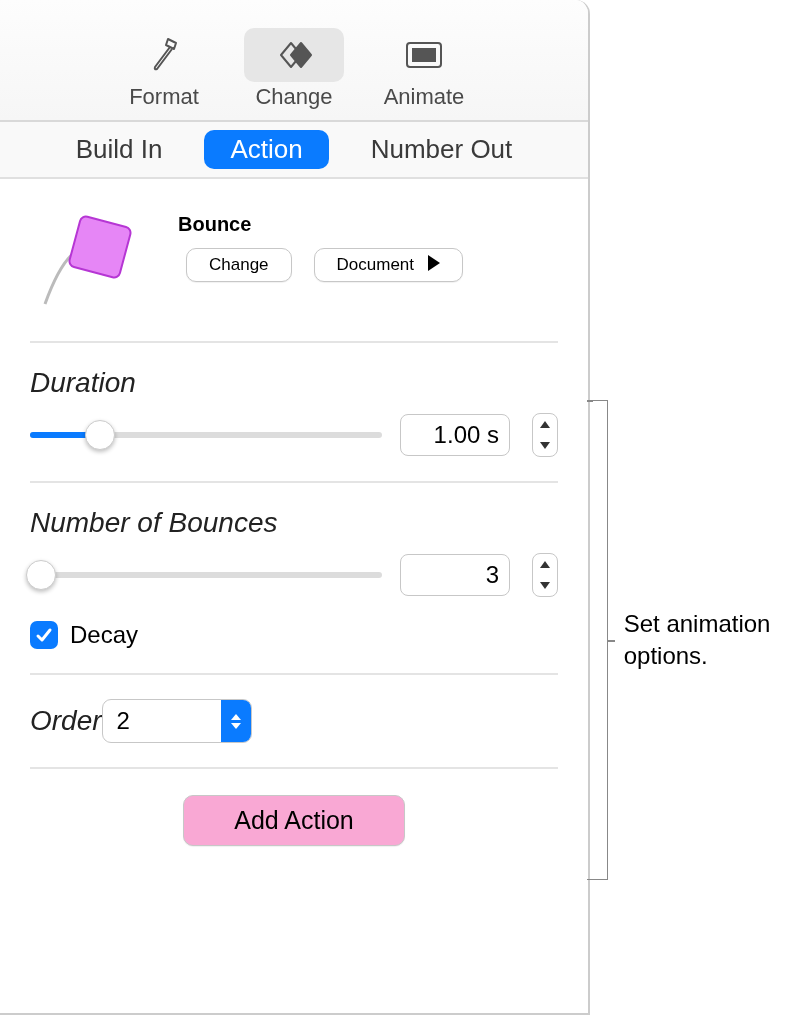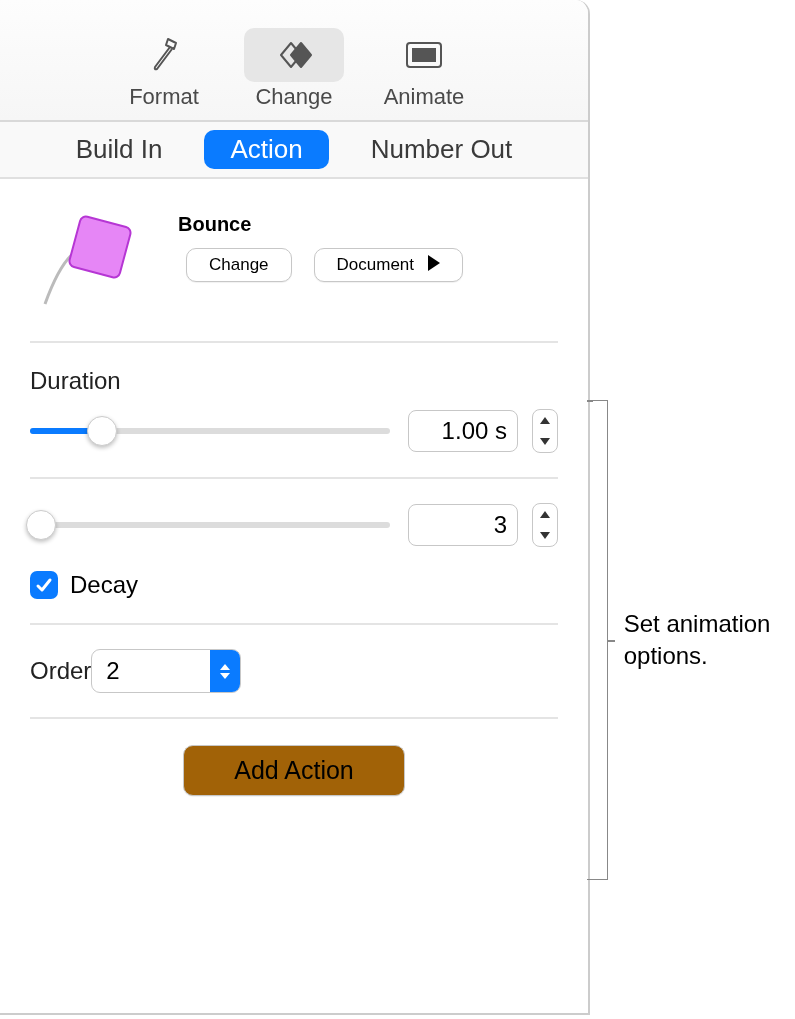--- a/index.html
+++ b/index.html
@@ -115,23 +115,24 @@
     border-left: 12px solid #000;
     border-top: 8px solid transparent;
     border-bottom: 8px solid transparent;
     margin-left:4px;
   }
   .section {
     padding: 24px 0;
     border-bottom: 2px solid #e4e4e4;
   }
   .section-label {
-    font-size: 24px;
+    font-size: 28px;
     color: #222;
     margin-bottom: 14px;
+    font-style: italic;
   }
   .slider-row {
     display: flex;
     align-items: center;
     gap: 18px;
   }
   .slider {
     flex: 1;
     height: 20px;
     display: flex;
@@ -157,21 +158,21 @@
     width: 30px; height: 30px;
     background: #fff;
     border: 0.5px solid #ccc;
     border-radius: 50%;
     box-shadow: 0 2px 4px rgba(0,0,0,.25);
     transform: translate(-50%,-50%);
   }
   .stepper {
     display: flex;
     align-items: center;
-    gap: 14px;
+    gap: 22px;
   }
   .num-field {
     border: 1.5px solid #c7c7c7;
     border-radius: 8px;
     font-size: 24px;
     width: 110px;
     padding: 6px 10px;
     text-align: right;
     background: #fff;
   }
@@ -243,21 +244,21 @@
   }
   .select .sel-btn::after{
     content:"";width:0;height:0;
     border-left:5px solid transparent;border-right:5px solid transparent;
     border-top:6px solid #fff;
   }
   .add-row {
     display:flex;justify-content:center;padding:26px 0;
   }
   .add-btn {
-    border:1.5px solid #c7c7c7;border-radius:10px;background:#a16207;
+    border:1.5px solid #c7c7c7;border-radius:10px;background:#f9a8d4;
     font-size:25px;padding:10px 50px;cursor:pointer;
     box-shadow: 0 1px 1px rgba(0,0,0,.06);
   }
   
   .callout {
     position:absolute;left:593px;top:400px;
     display:flex;align-items:center;
   }
   .bracket {
     width:20px;height:480px;
@@ -356,20 +357,21 @@
           <div class="num-field">1.00 s</div>
           <div class="stepper-btns">
             <div class="up"></div>
             <div class="down"></div>
           </div>
         </div>
       </div>
     </div>
 
     <div class="section">
+      <div class="section-label">Number of Bounces</div>
       <div class="slider-row">
         <div class="slider">
           <div class="track">
               <div class="track-fill" style="width:3%"></div>
             </div>
           <div class="thumb-knob" style="left:3%"></div>
         </div>
         <div class="stepper">
           <div class="num-field">3</div>
           <div class="stepper-btns">

